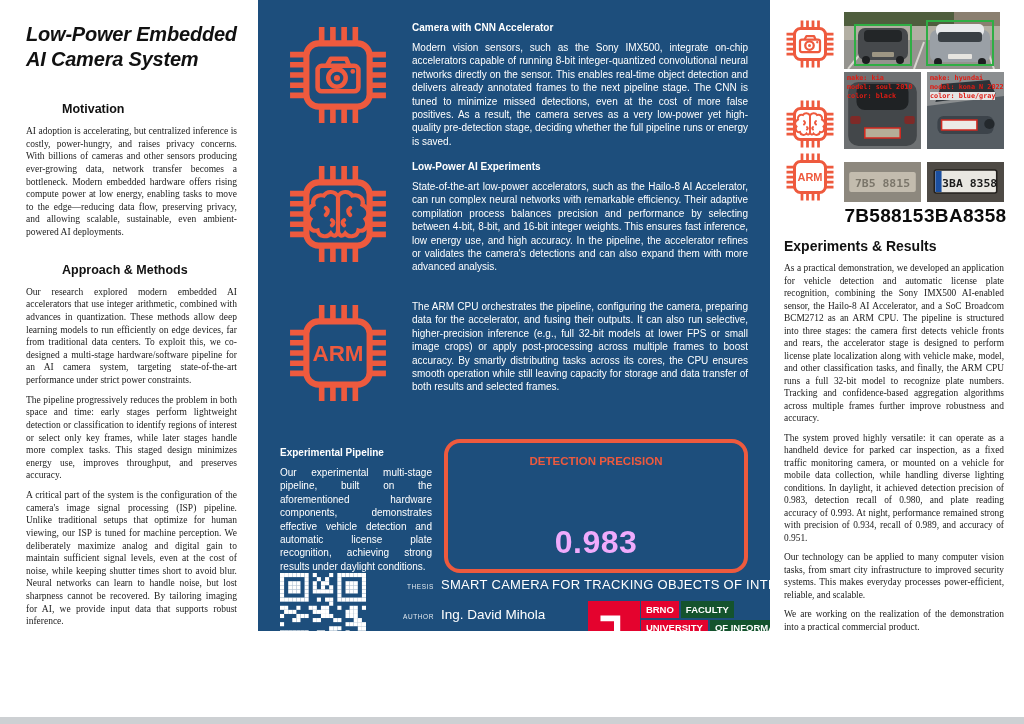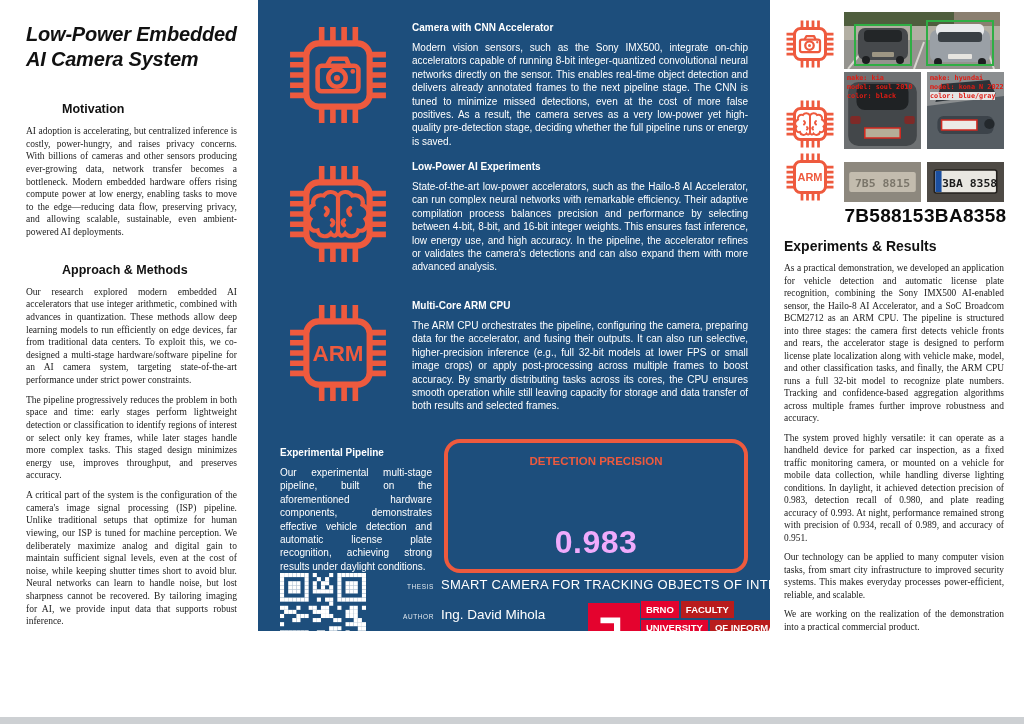--- a/index.html
+++ b/index.html
@@ -41,28 +41,28 @@
   .credits { margin-top:auto; display:flex; gap:16px; align-items:center; }
   .qr-box { flex:0 0 86px; }
   .qr-box svg { width:86px; height:86px; display:block; }
   .credit-right { flex:1; display:flex; flex-direction:column; gap:9px; }
   .credit-line { display:flex; align-items:baseline; gap:7px; }
   .credit-label { flex:0 0 52px; text-align:right; font-size:6.5px; letter-spacing:0.6px; color:rgba(255,255,255,0.88); }
   .thesis-value { font-size:13px; letter-spacing:0.3px; white-space:nowrap; }
   .person-value { font-size:13.5px; }
   .credit-bottom { display:flex; align-items:center; }
   .credit-people { display:flex; flex-direction:column; gap:12px; }
-  .but-logo { margin-left:auto; display:flex; gap:1px; align-items:flex-end; }
+  .but-logo { margin-left:auto; display:flex; gap:1px; align-items:flex-start; }
   .but-mark { flex:0 0 52px; width:52px; height:52px; background:#e4032e; }
   .but-mark svg { width:52px; height:52px; display:block; }
   .but-rows { display:flex; flex-direction:column; gap:2px; justify-content:space-between; }
   .but-row { display:flex; gap:2px; }
   .but-cell { font-weight:bold; font-size:9.5px; line-height:1; padding:3.5px 5px; color:#fff; white-space:nowrap; }
   .but-red  { background:#e4032e; }
-  .but-blue { background:#b91c1c; }
+  .but-blue { background:#14532d; }
 
   
   .demo-row { display:flex; align-items:flex-end; gap:8px; margin-bottom:3px; }
   .demo-icon { flex:0 0 52px; display:flex; justify-content:center; }
   .demo-icon svg { width:50px; height:50px; display:block; }
   .demo-imgs { flex:1; display:flex; gap:6px; }
   .demo-imgs svg { display:block; }
   .ann-img { position:relative; width:50%; }
   .ann-img svg { width:100%; height:77px; }
   .ann-text { position:absolute; top:2px; left:3px; font-family:"DejaVu Sans Mono",monospace;
@@ -146,21 +146,20 @@
   </div>
 
   <div class="hw-row">
     <div class="hw-icon">
       <svg class="chip" viewBox="0 0 100 100">
           <use href="#chip-frame"></use>
         <text x="50" y="58" text-anchor="middle" font-size="22" font-weight="bold" fill="#ee5a3e" font-family="Liberation Sans, sans-serif">ARM</text>
       </svg>
     </div>
     <div class="hw-text">
-      <div class="mid-heading">Multi-Core ARM CPU</div>
       <p class="mid-p">The ARM CPU orchestrates the pipeline, configuring the camera, preparing data for the accelerator, and fusing their outputs. It can also run selective, higher-precision inference (e.g., full 32-bit models at lower FPS or small image crops) or apply post-processing across multiple frames to boost accuracy. By smartly distributing tasks across its cores, the CPU ensures smooth operation while still leaving capacity for storage and data transfer of both results and selected frames.</p>
     </div>
   </div>
 
   <div class="pipeline-row">
     <div class="pipeline-text">
       <div class="mid-heading">Experimental Pipeline</div>
       <p class="mid-p">Our experimental multi-stage pipeline, built on the aforementioned hardware components, demonstrates effective vehicle detection and automatic license plate recognition, achieving strong results under daylight conditions.</p>
     </div>
     <div class="metrics">

